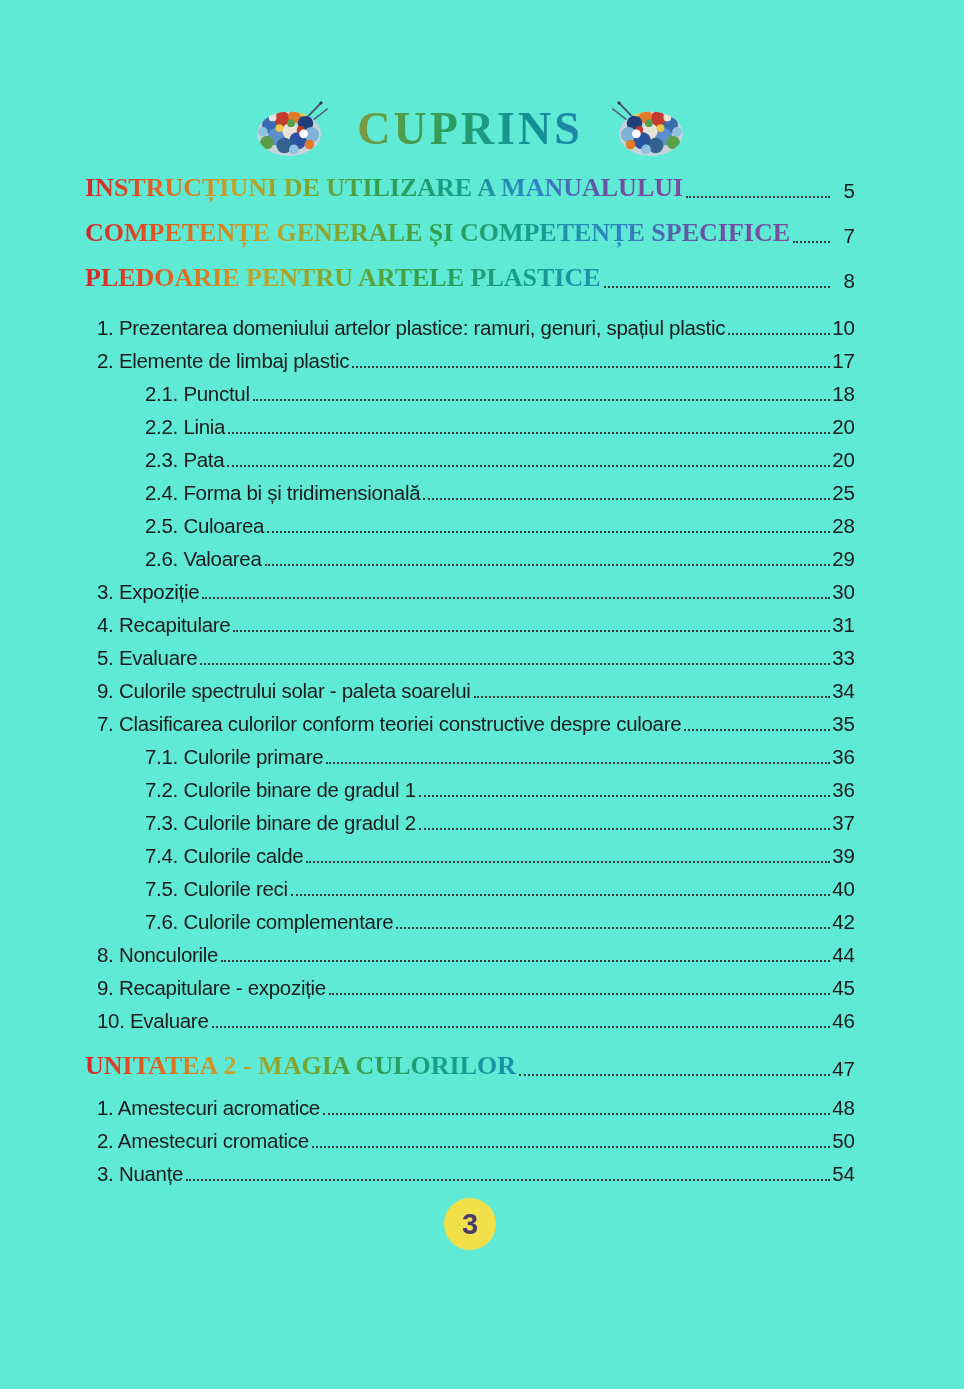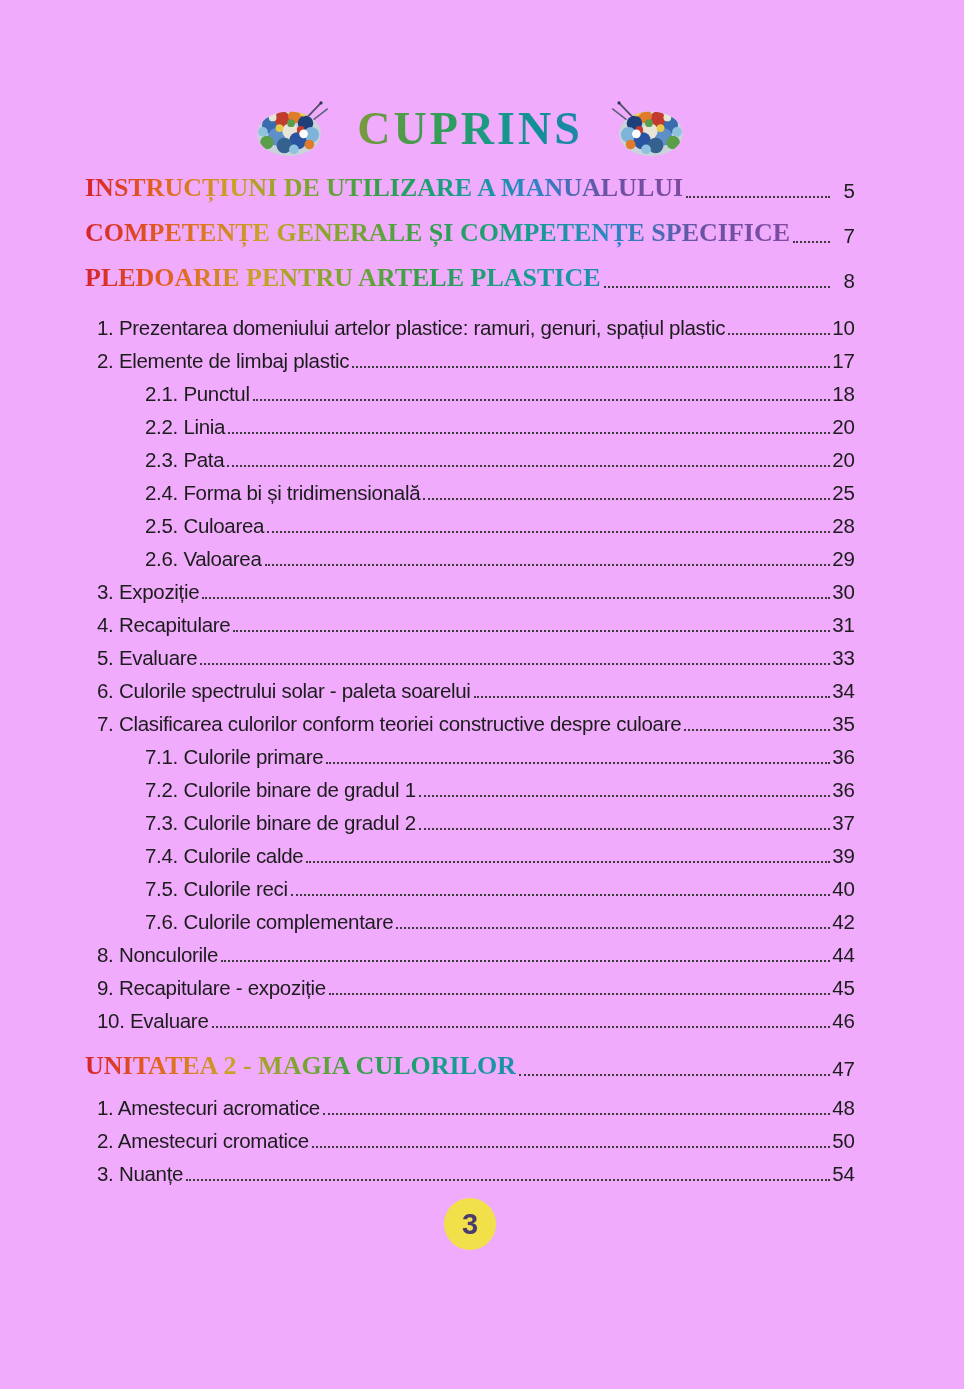--- a/index.html
+++ b/index.html
@@ -4,21 +4,21 @@
 <style>
   html, body {
     margin: 0;
     padding: 0;
     background: #ffffff;
   }
   .page {
     position: relative;
     width: 964px;
     height: 1389px;
-    background: #f0abfc;
+    background: #5eead4;
     overflow: hidden;
     font-family: "Liberation Sans", sans-serif;
   }
   .content {
     position: absolute;
     left: 85px;
     top: 100px;
     width: 770px;
   }
   
@@ -243,21 +243,21 @@
           <span class="label">4. Recapitulare</span>
           <span class="leader"></span>
           <span class="pagenum">31</span>
         </div>
         <div class="toc-row lvl1">
           <span class="label">5. Evaluare</span>
           <span class="leader"></span>
           <span class="pagenum">33</span>
         </div>
         <div class="toc-row lvl1">
-          <span class="label">6. Culorile spectrului solar - paleta soarelui</span>
+          <span class="label">9. Culorile spectrului solar - paleta soarelui</span>
           <span class="leader"></span>
           <span class="pagenum">34</span>
         </div>
         <div class="toc-row lvl1">
           <span class="label">7. Clasificarea culorilor conform teoriei constructive despre culoare</span>
           <span class="leader"></span>
           <span class="pagenum">35</span>
         </div>
         <div class="toc-row lvl2">
           <span class="label">7.1. Culorile primare</span>

